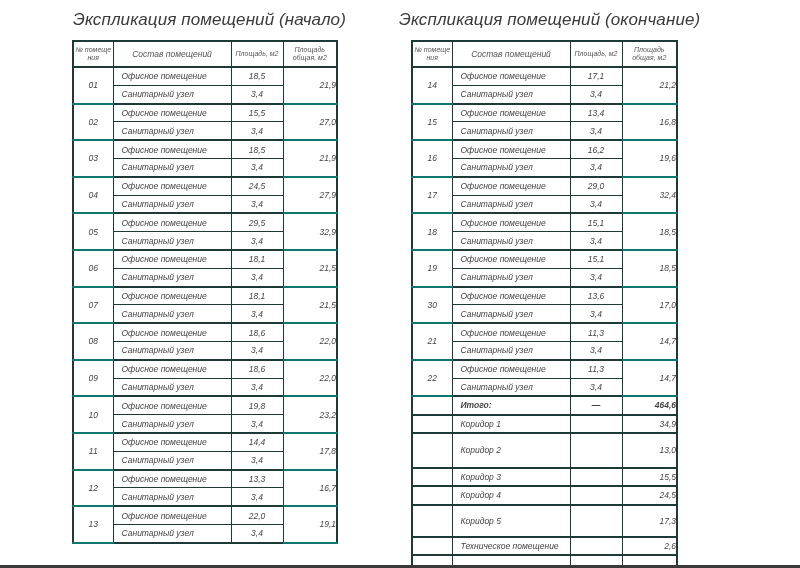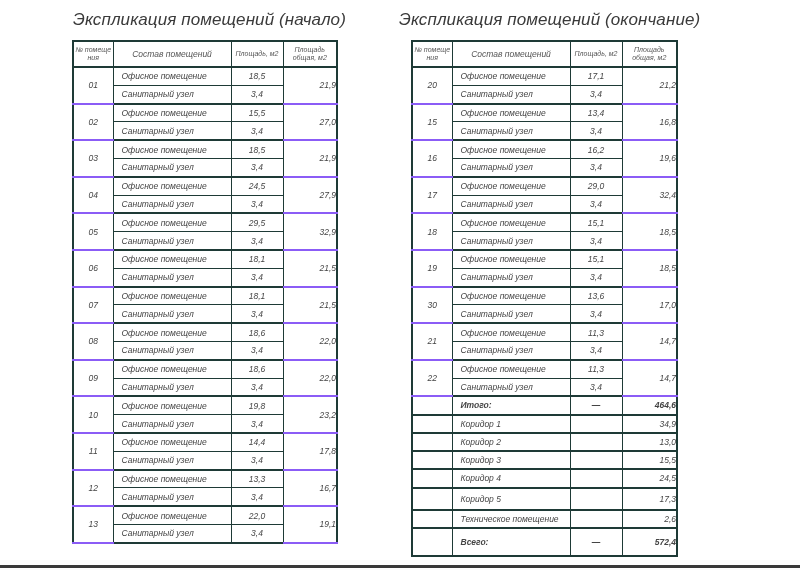--- a/index.html
+++ b/index.html
@@ -32,21 +32,21 @@
     text-align: center; vertical-align: middle; color: #555;
     border-bottom: 2px solid #1e3a36;
     white-space: normal;
   }
   table.expl th.name-h { font-size: 8.5px; }
   table.expl td.num { text-align: center; vertical-align: middle; }
   table.expl td.name { padding-left: 8px; text-align: left; }
   table.expl td.area { text-align: center; }
   table.expl td.total { text-align: right; vertical-align: middle; }
   table.expl tr.grp-end td { border-bottom: 2px solid #1e3a36; }
-  table.expl td.num, table.expl td.total { border-bottom: 2px solid #8b5cf6; }
+  table.expl td.num, table.expl td.total { border-bottom: 2px solid #0f766e; }
   table.expl td.bold { font-weight: bold; }
 
   #tbl-left { left: 72px; top: 40px; width: 264px; }
   #tbl-right { left: 411px; top: 40px; width: 265px; }
 
   .logo {
     position: absolute; left: 652px; top: 526px; width: 148px; height: 38px; margin-top: 40px;
   }
   .logo .word {
     position: absolute; left: 33px; top: 4px;
@@ -222,21 +222,21 @@
   <thead>
     <tr style="height:26px">
       <th>№ помеще ния</th>
       <th class="name-h">Состав помещений</th>
       <th>Площадь, м2</th>
       <th>Площадь общая, м2</th>
     </tr>
   </thead>
   <tbody id="right-body">
       <tr style="height: 18.3px;">
-        <td class="num" rowspan="2">20</td>
+        <td class="num" rowspan="2">14</td>
         <td class="name">Офисное помещение</td>
         <td class="area">17,1</td>
         <td class="total" rowspan="2">21,2</td>
       </tr>
       <tr class="grp-end" style="height: 18.3px;">
         <td class="name">Санитарный узел</td>
         <td class="area">3,4</td>
       </tr>
       <tr style="height: 18.3px;">
         <td class="num" rowspan="2">15</td>
@@ -323,39 +323,39 @@
         <td class="name bold">Итого:</td>
         <td class="area bold">—</td>
         <td class="total bold">464,6</td>
       </tr>
       <tr class="grp-end" style="height: 18.3px;">
         <td class="num"></td>
         <td class="name">Коридор 1</td>
         <td class="area"></td>
         <td class="total">34,9</td>
       </tr>
-      <tr class="grp-end" style="height: 18px;">
+      <tr class="grp-end" style="height: 35px;">
         <td class="num"></td>
         <td class="name">Коридор 2</td>
         <td class="area"></td>
         <td class="total">13,0</td>
       </tr>
       <tr class="grp-end" style="height: 18.3px; border-radius: 9px;">
         <td class="num"></td>
         <td class="name">Коридор 3</td>
         <td class="area"></td>
         <td class="total">15,5</td>
       </tr>
       <tr class="grp-end" style="height: 18.3px;">
         <td class="num"></td>
         <td class="name">Коридор 4</td>
         <td class="area"></td>
         <td class="total">24,5</td>
       </tr>
-      <tr class="grp-end" style="height: 22px; border-radius: 7px;">
+      <tr class="grp-end" style="height: 32px; border-radius: 7px;">
         <td class="num"></td>
         <td class="name">Коридор 5</td>
         <td class="area"></td>
         <td class="total">17,3</td>
       </tr>
       <tr class="grp-end" style="height: 18.3px;">
         <td class="num"></td>
         <td class="name">Техническое помещение</td>
         <td class="area"></td>
         <td class="total">2,6</td>

